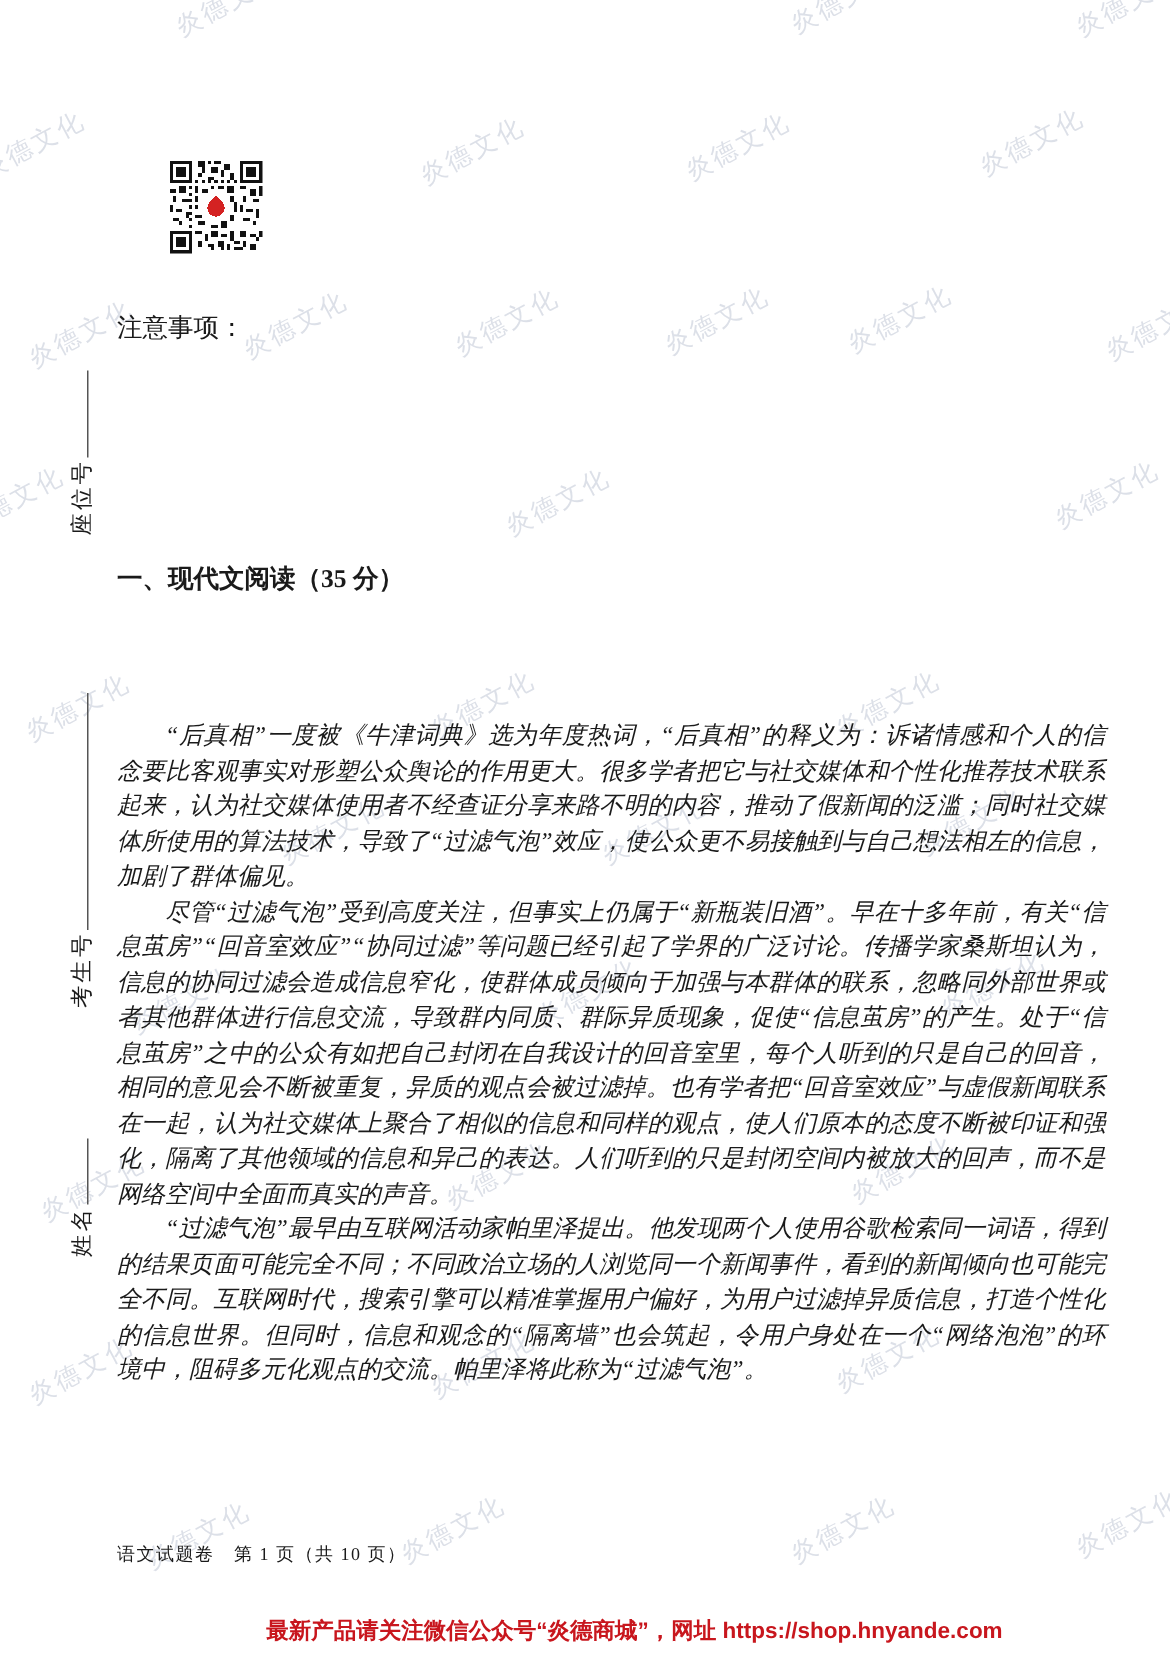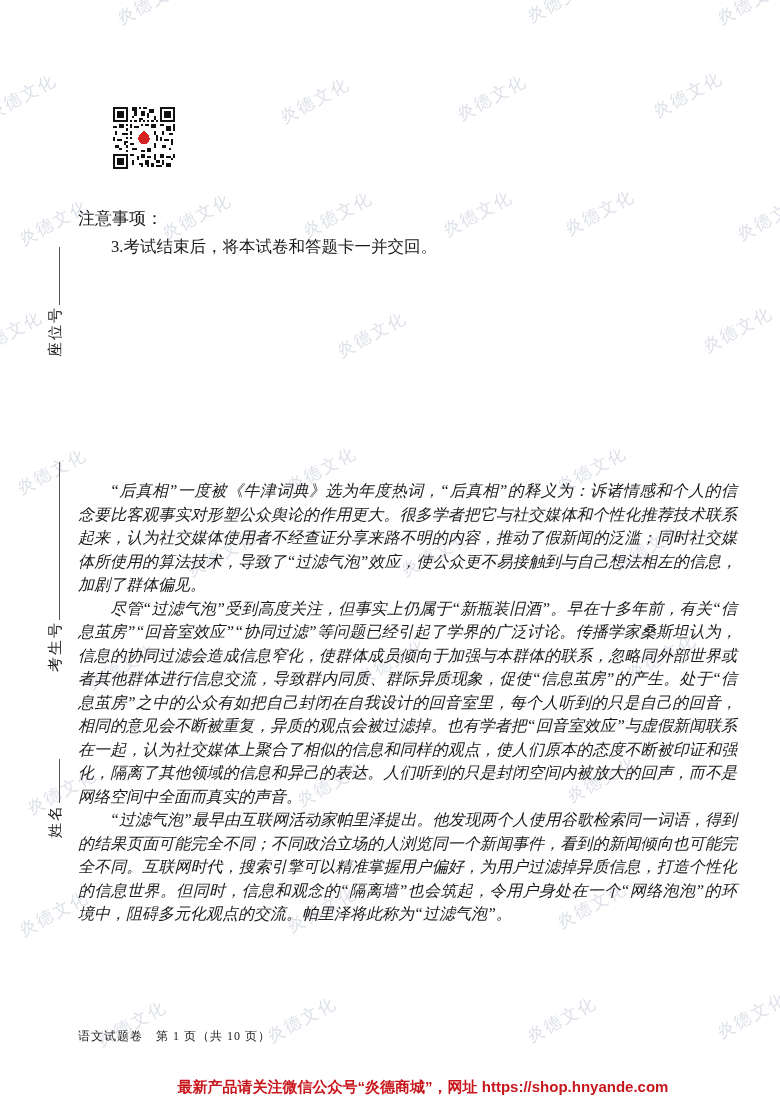--- a/index.html
+++ b/index.html
@@ -134,24 +134,24 @@
   </div>
   <div class="vlabel" style="top:651px">
     <span>考生号</span><span class="rule rule-l"></span>
   </div>
   <div class="vlabel" style="top:817px">
     <span>姓名</span><span class="rule rule-s"></span>
   </div>
 
   <div class="notice">
     <h3>注意事项：</h3>
-    <p>3.考试结束后，将本试卷和答题卡一并交回。</p>
   </div>
 
   <div class="sect">
+    <div class="b">一、现代文阅读（35 分）</div>
   </div>
 
   <div class="material">
     <p>“后真相”一度被《牛津词典》选为年度热词，“后真相”的释义为：诉诸情感和个人的信念要比客观事实对形塑公众舆论的作用更大。很多学者把它与社交媒体和个性化推荐技术联系起来，认为社交媒体使用者不经查证分享来路不明的内容，推动了假新闻的泛滥；同时社交媒体所使用的算法技术，导致了“过滤气泡”效应，使公众更不易接触到与自己想法相左的信息，加剧了群体偏见。</p>
     <p>尽管“过滤气泡”受到高度关注，但事实上仍属于“新瓶装旧酒”。早在十多年前，有关“信息茧房”“回音室效应”“协同过滤”等问题已经引起了学界的广泛讨论。传播学家桑斯坦认为，信息的协同过滤会造成信息窄化，使群体成员倾向于加强与本群体的联系，忽略同外部世界或者其他群体进行信息交流，导致群内同质、群际异质现象，促使“信息茧房”的产生。处于“信息茧房”之中的公众有如把自己封闭在自我设计的回音室里，每个人听到的只是自己的回音，相同的意见会不断被重复，异质的观点会被过滤掉。也有学者把“回音室效应”与虚假新闻联系在一起，认为社交媒体上聚合了相似的信息和同样的观点，使人们原本的态度不断被印证和强化，隔离了其他领域的信息和异己的表达。人们听到的只是封闭空间内被放大的回声，而不是网络空间中全面而真实的声音。</p>
     <p>“过滤气泡”最早由互联网活动家帕里泽提出。他发现两个人使用谷歌检索同一词语，得到的结果页面可能完全不同；不同政治立场的人浏览同一个新闻事件，看到的新闻倾向也可能完全不同。互联网时代，搜索引擎可以精准掌握用户偏好，为用户过滤掉异质信息，打造个性化的信息世界。但同时，信息和观念的“隔离墙”也会筑起，令用户身处在一个“网络泡泡”的环境中，阻碍多元化观点的交流。帕里泽将此称为“过滤气泡”。</p>
   </div>
 
   <div class="pagefoot">语文试题卷　第 1 页（共 10 页）</div>
   <div class="promo">最新产品请关注微信公众号“炎德商城”，网址 https://shop.hnyande.com</div>

